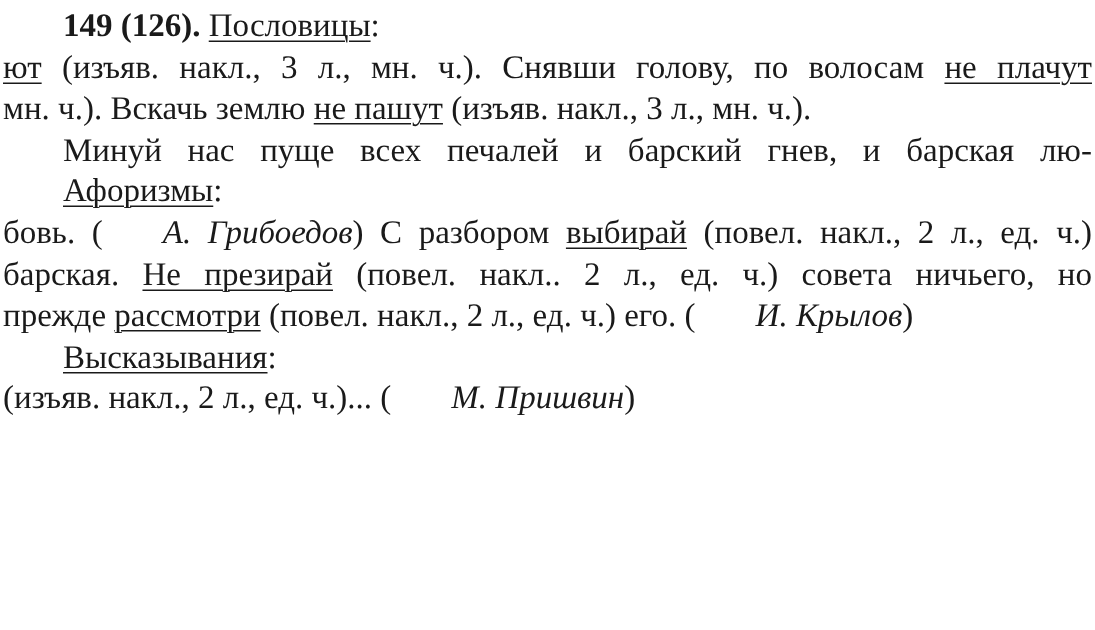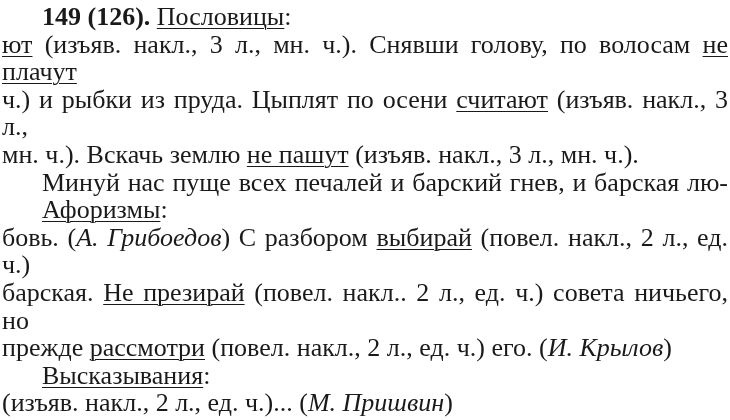--- a/index.html
+++ b/index.html
@@ -8,51 +8,50 @@
     background: #ffffff;
   }
   .page {
     width: 730px;
     height: 420px;
     box-sizing: border-box;
     padding: 3px 2px 0 2px;
     overflow: hidden;
     background: #ffffff;
     font-family: "Liberation Serif", "DejaVu Serif", serif;
-    font-size: 26px;
+    font-size: 22px;
     line-height: 27.6px;
     color: #1a1a1a;
   }
   .line {
     white-space: normal;
   }
   .line.justify {
     text-align: justify;
     text-align-last: justify;
   }
   .line.indent {
     text-indent: 40px;
   }
   .seg { }
   .b { font-weight: bold; }
-  .i { font-style: italic; }
+  .i { font-style: italic; margin-left: 40px; }
   .u {
     text-decoration: underline;
     text-underline-offset: 3px;
     text-decoration-thickness: 1.3px;
   }
 </style>
 </head>
 <body>
 
 <div class="page">
   <div>
       <div class="line indent"><span class="seg b">149 (126). </span><span class="seg u">Пословицы</span><span class="seg">:</span></div>
       <div class="line justify"><span class="seg u">ют</span><span class="seg"> (изъяв. накл., 3 л., мн. ч.). Снявши голову, по волосам </span><span class="seg u">не плачут</span></div>
-      <div class="line justify"><span class="seg">ч.) и рыбки из пруда. Цыплят по осени </span><span class="seg u">считают</span><span class="seg"> (изъяв. накл., 3 л.,</span></div>
       <div class="line"><span class="seg">мн. ч.). Вскачь землю </span><span class="seg u">не пашут</span><span class="seg"> (изъяв. накл., 3 л., мн. ч.).</span></div>
       <div class="line indent justify"><span class="seg">Минуй нас пуще всех печалей и барский гнев, и барская лю-</span></div>
       <div class="line indent"><span class="seg u">Афоризмы</span><span class="seg">:</span></div>
       <div class="line justify"><span class="seg">бовь. (</span><span class="seg i">А. Грибоедов</span><span class="seg">) С разбором </span><span class="seg u">выбирай</span><span class="seg"> (повел. накл., 2 л., ед. ч.)</span></div>
       <div class="line justify"><span class="seg">барская. </span><span class="seg u">Не презирай</span><span class="seg"> (повел. накл.. 2 л., ед. ч.) совета ничьего, но</span></div>
       <div class="line"><span class="seg">прежде </span><span class="seg u">рассмотри</span><span class="seg"> (повел. накл., 2 л., ед. ч.) его. (</span><span class="seg i">И. Крылов</span><span class="seg">)</span></div>
       <div class="line indent"><span class="seg u">Высказывания</span><span class="seg">:</span></div>
       <div class="line"><span class="seg">(изъяв. накл., 2 л., ед. ч.)... (</span><span class="seg i">М. Пришвин</span><span class="seg">)</span></div>
     </div>
 </div>

